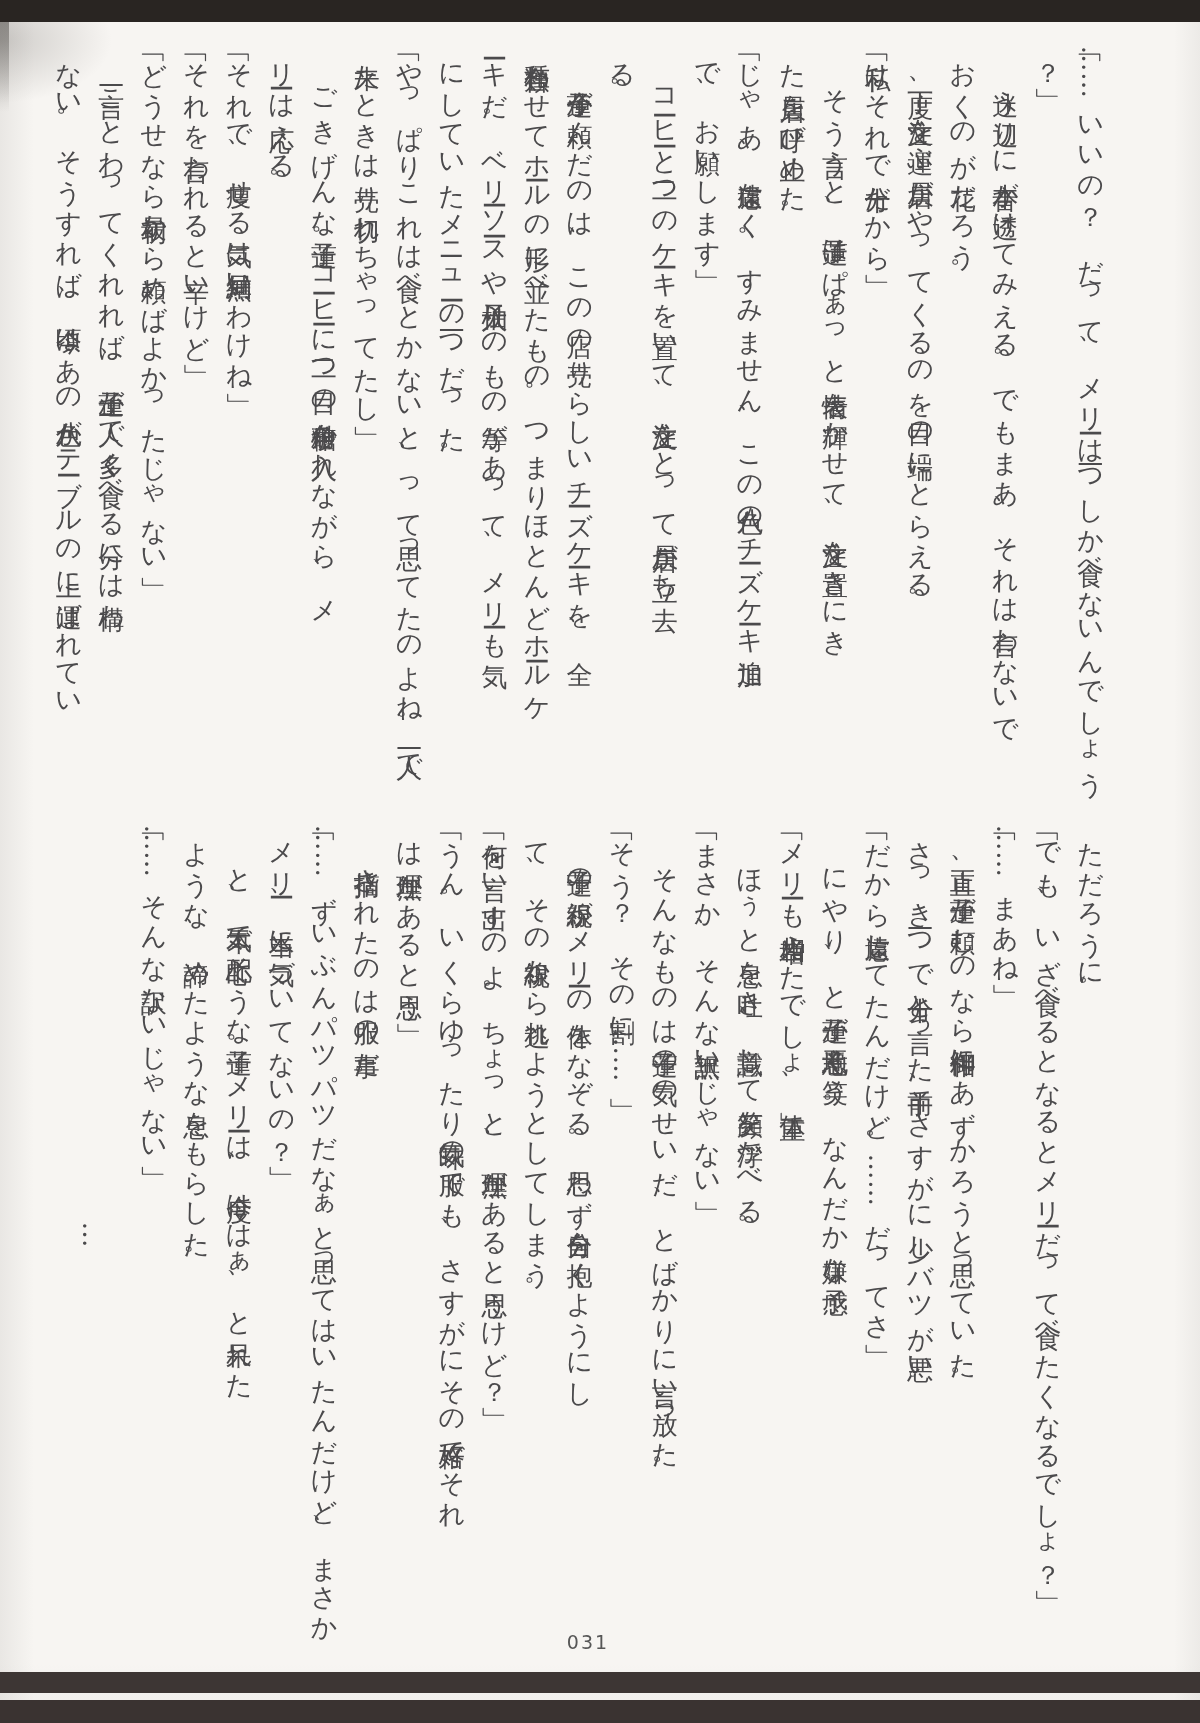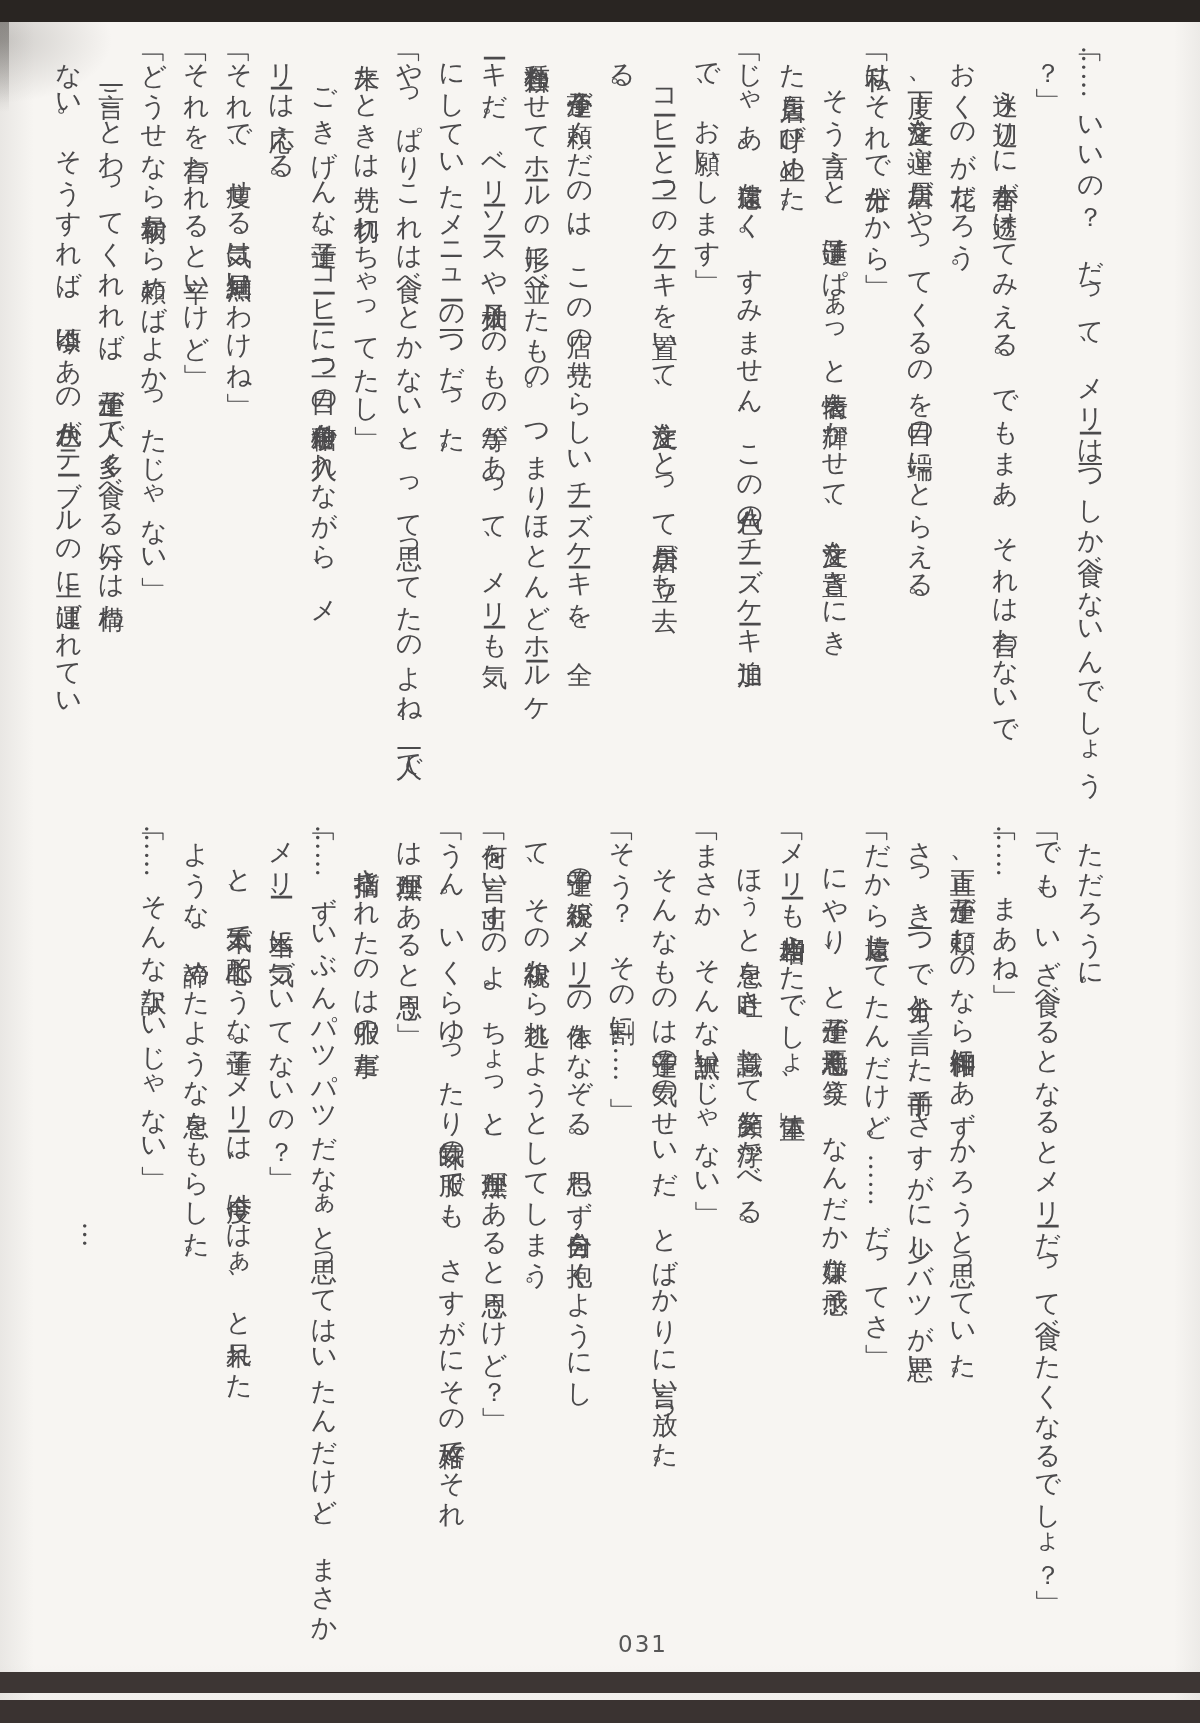--- a/index.html
+++ b/index.html
@@ -72,23 +72,23 @@
   }
   .tier-top    { top: 45px;  height: 790px; }
   .tier-bottom { top: 824px; height: 802px; }
   
   .tier p.gap-before { margin-right: 20px; }
   .page-number {
     position: absolute;
     top: 1631px;
     left: 508px;
     width: 160px;
-    text-align: right;
+    text-align: center;
     font-family: "DejaVu Sans", sans-serif;
-    font-size: 23px;
+    font-size: 19px;
     letter-spacing: 2px;
     color: #575757;
   }
 </style>
 </head>
 <body>
 
 <div class="page">
   <div class="bar bar-top"></div>
   <div class="left-edge-shadow"></div>

